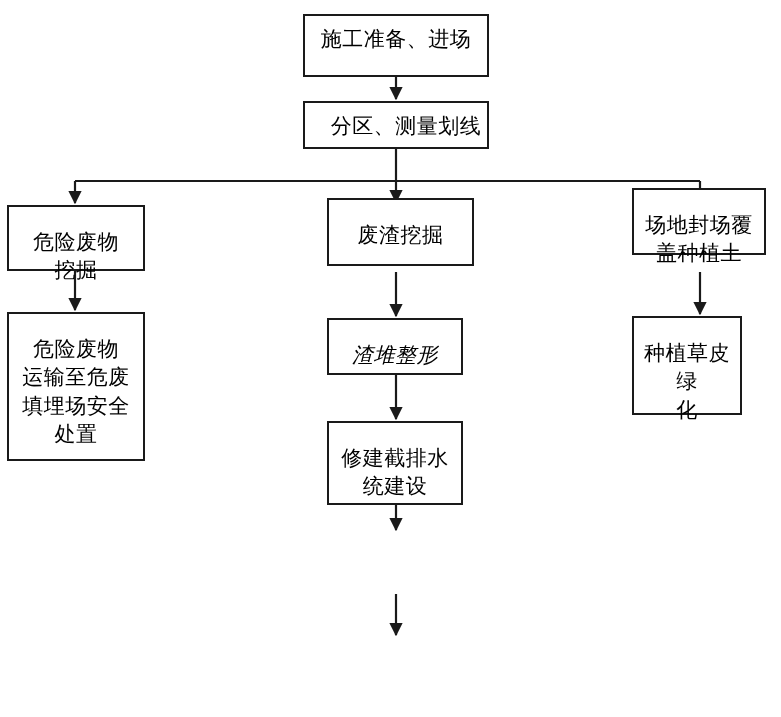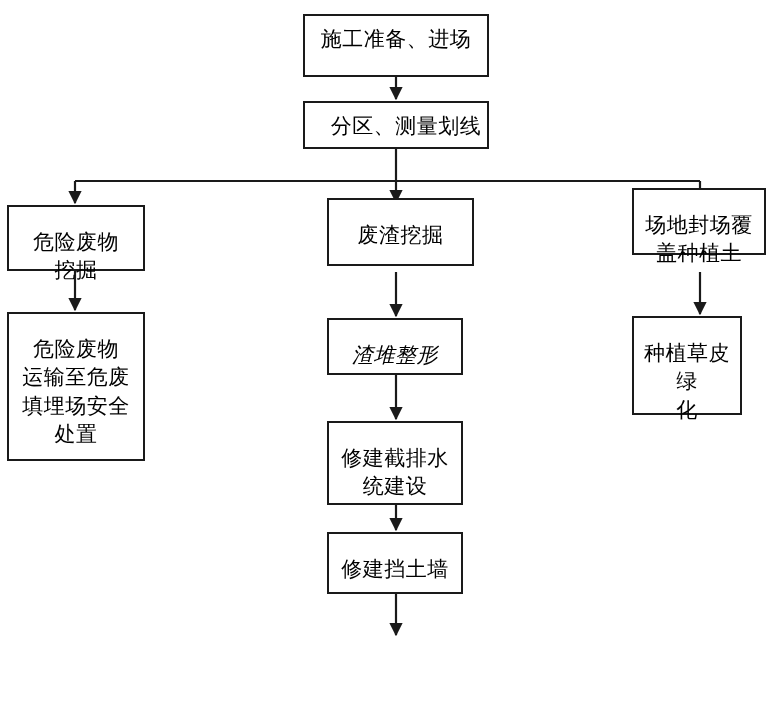--- a/index.html
+++ b/index.html
@@ -103,23 +103,20 @@
 
   <div class="node node-n6" style="left:327px; top:318px; width:136px; height:57px;font-style:italic;">
     <span class="node-label">渣堆整形</span>
   </div>
 
   <div class="node node-n7" style="left:327px; top:421px; width:136px; height:84px;">
     <span class="node-label">修建截排水
 统建设</span>
   </div>
 
-  <div class="node node-n8" style="left:327px; top:532px; width:136px; height:62px;">
-    <span class="node-label">修建挡土墙</span>
-  </div>
 
 
   <div class="node node-n10" style="left:632px; top:188px; width:134px; height:67px;">
     <span class="node-label">场地封场覆
 盖种植土</span>
   </div>
 
   <div class="node node-n11" style="left:632px; top:316px; width:110px; height:99px;">
     <span class="node-label">种植草皮绿
 化</span>

